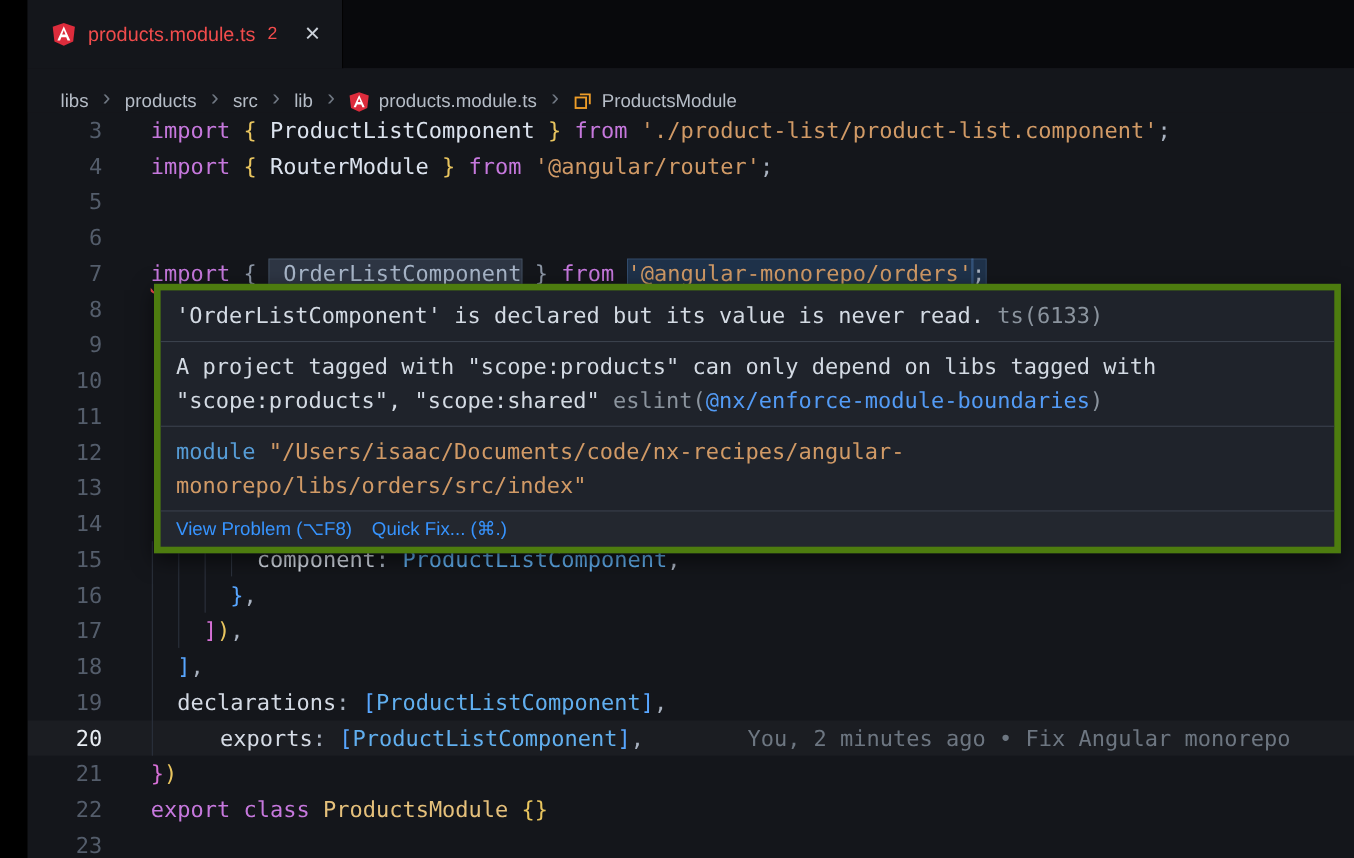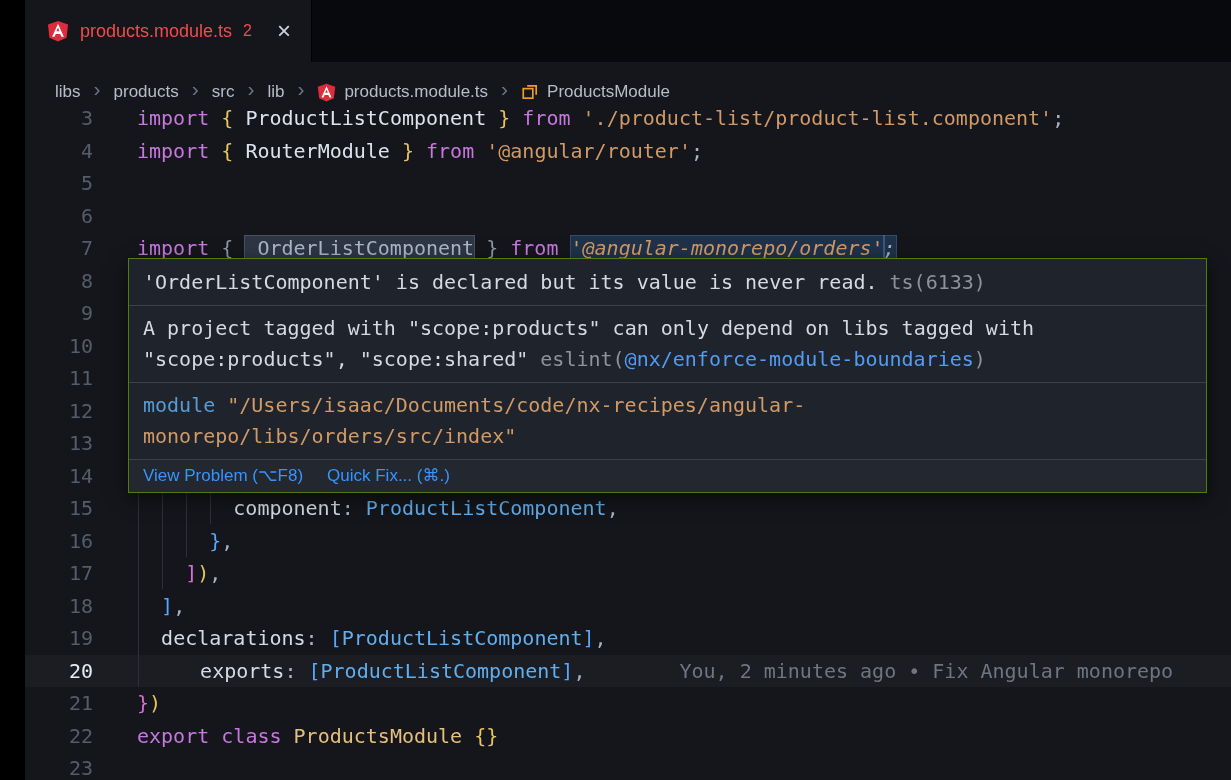--- a/index.html
+++ b/index.html
@@ -33,38 +33,38 @@
 
   .kw{color:#c678dd}.fg{color:#a9b2c0}.id{color:#dce3ee}.use{color:#61afef}
   .str{color:#d19a66}.com{color:#98c379}.prop{color:#d5dbe5}.cls{color:#e5c07b}
   .b1{color:#e9c55f}.b2{color:#d670d6}.b3{color:#58a6ff}
   .dim{color:#8d97a6}.dimid{color:#a9b7ca}
   .emoji{color:#f7c948;font-family:"DejaVu Sans",sans-serif;}
   .sqr{text-decoration:underline wavy #f14c4c;text-decoration-thickness:1.5px;
        text-underline-offset:5px;text-decoration-skip-ink:none;}
   .sqo{text-decoration:underline wavy #e8a33d;text-decoration-thickness:1.5px;
        text-underline-offset:5px;text-decoration-skip-ink:none;padding-left:12px;}
-  .hl{background:rgba(44,82,125,0.48);outline:1px solid rgba(80,130,190,0.5);font-style:italic;}
+  .hl{background:rgba(44,82,125,0.48);outline:1px solid rgba(80,130,190,0.5);}
   .hlw{background:rgba(94,116,146,0.35);outline:1px solid rgba(130,155,190,0.45);}
 
   .guide{position:absolute;width:1px;background:#2b313c;}
 
   
-  .hover{position:absolute;left:103px;top:258px;width:1079px;background:#1f232b;
-         border:1px solid #4d7c0f;box-shadow:0 6px 18px rgba(0,0,0,0.55);z-index:10;
+  .hover{position:absolute;left:115px;top:258px;width:1079px;background:#1f232b;
+         border:6px solid #4d7c0f;box-shadow:0 6px 18px rgba(0,0,0,0.55);z-index:10;
          font-family:"DejaVu Sans Mono",monospace;font-size:20px;color:#d3dae3;box-sizing:border-box;}
   .hv-sec{padding:7px 14px;border-bottom:1px solid #3a414c;}
   .hv-sec.first{padding:9px 14px;line-height:28px;}
   .hv-line{line-height:31px;}
   .src{color:#8b949e;}
   .msp{margin-left:12px;}
   .hv-link{color:#539bf5;cursor:pointer;}
   .kwm{color:#569cd6;}
   .strm{color:#d19a66;}
-  .hv-actions{display:flex;gap:24px;padding:6px 14px;line-height:20px;
+  .hv-actions{display:flex;gap:18px;padding:6px 14px;line-height:20px;
               font-family:"Liberation Sans",sans-serif;font-size:17px;background:rgba(255,255,255,0.02);}
   .hv-action{color:#3794ff;cursor:pointer;}
 </style>
 </head>
 <body>
 
 <div class="window">
 
   <div class="tabbar">
     <div class="tab">

